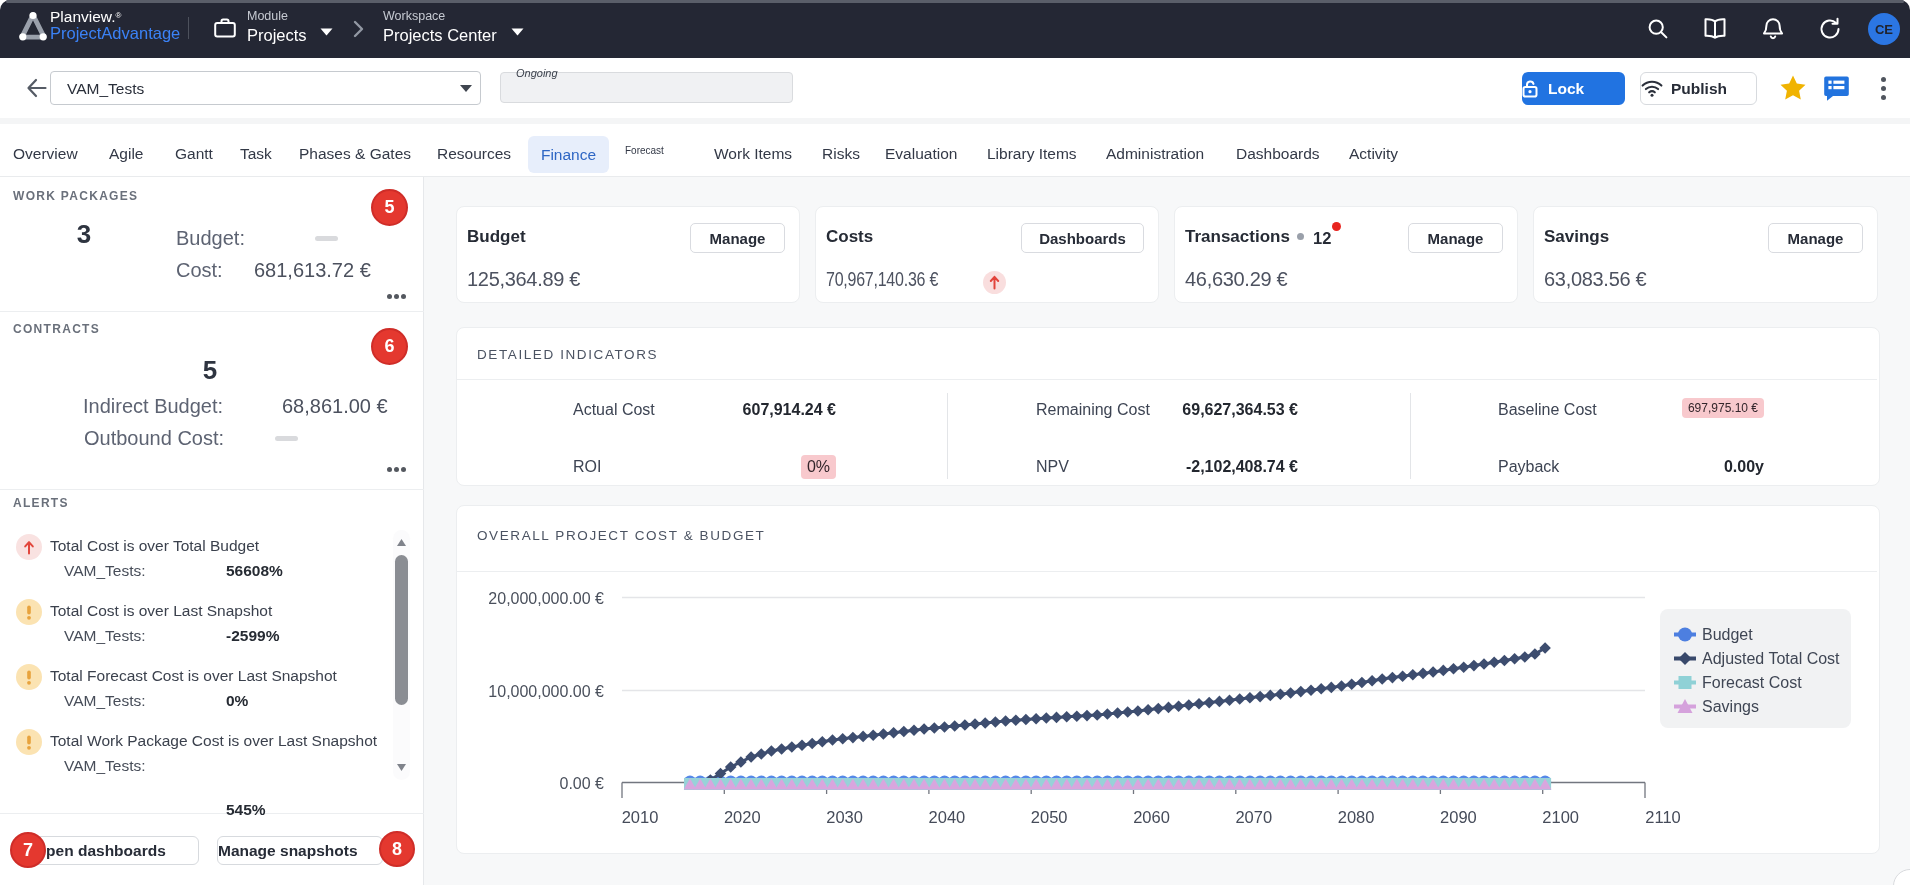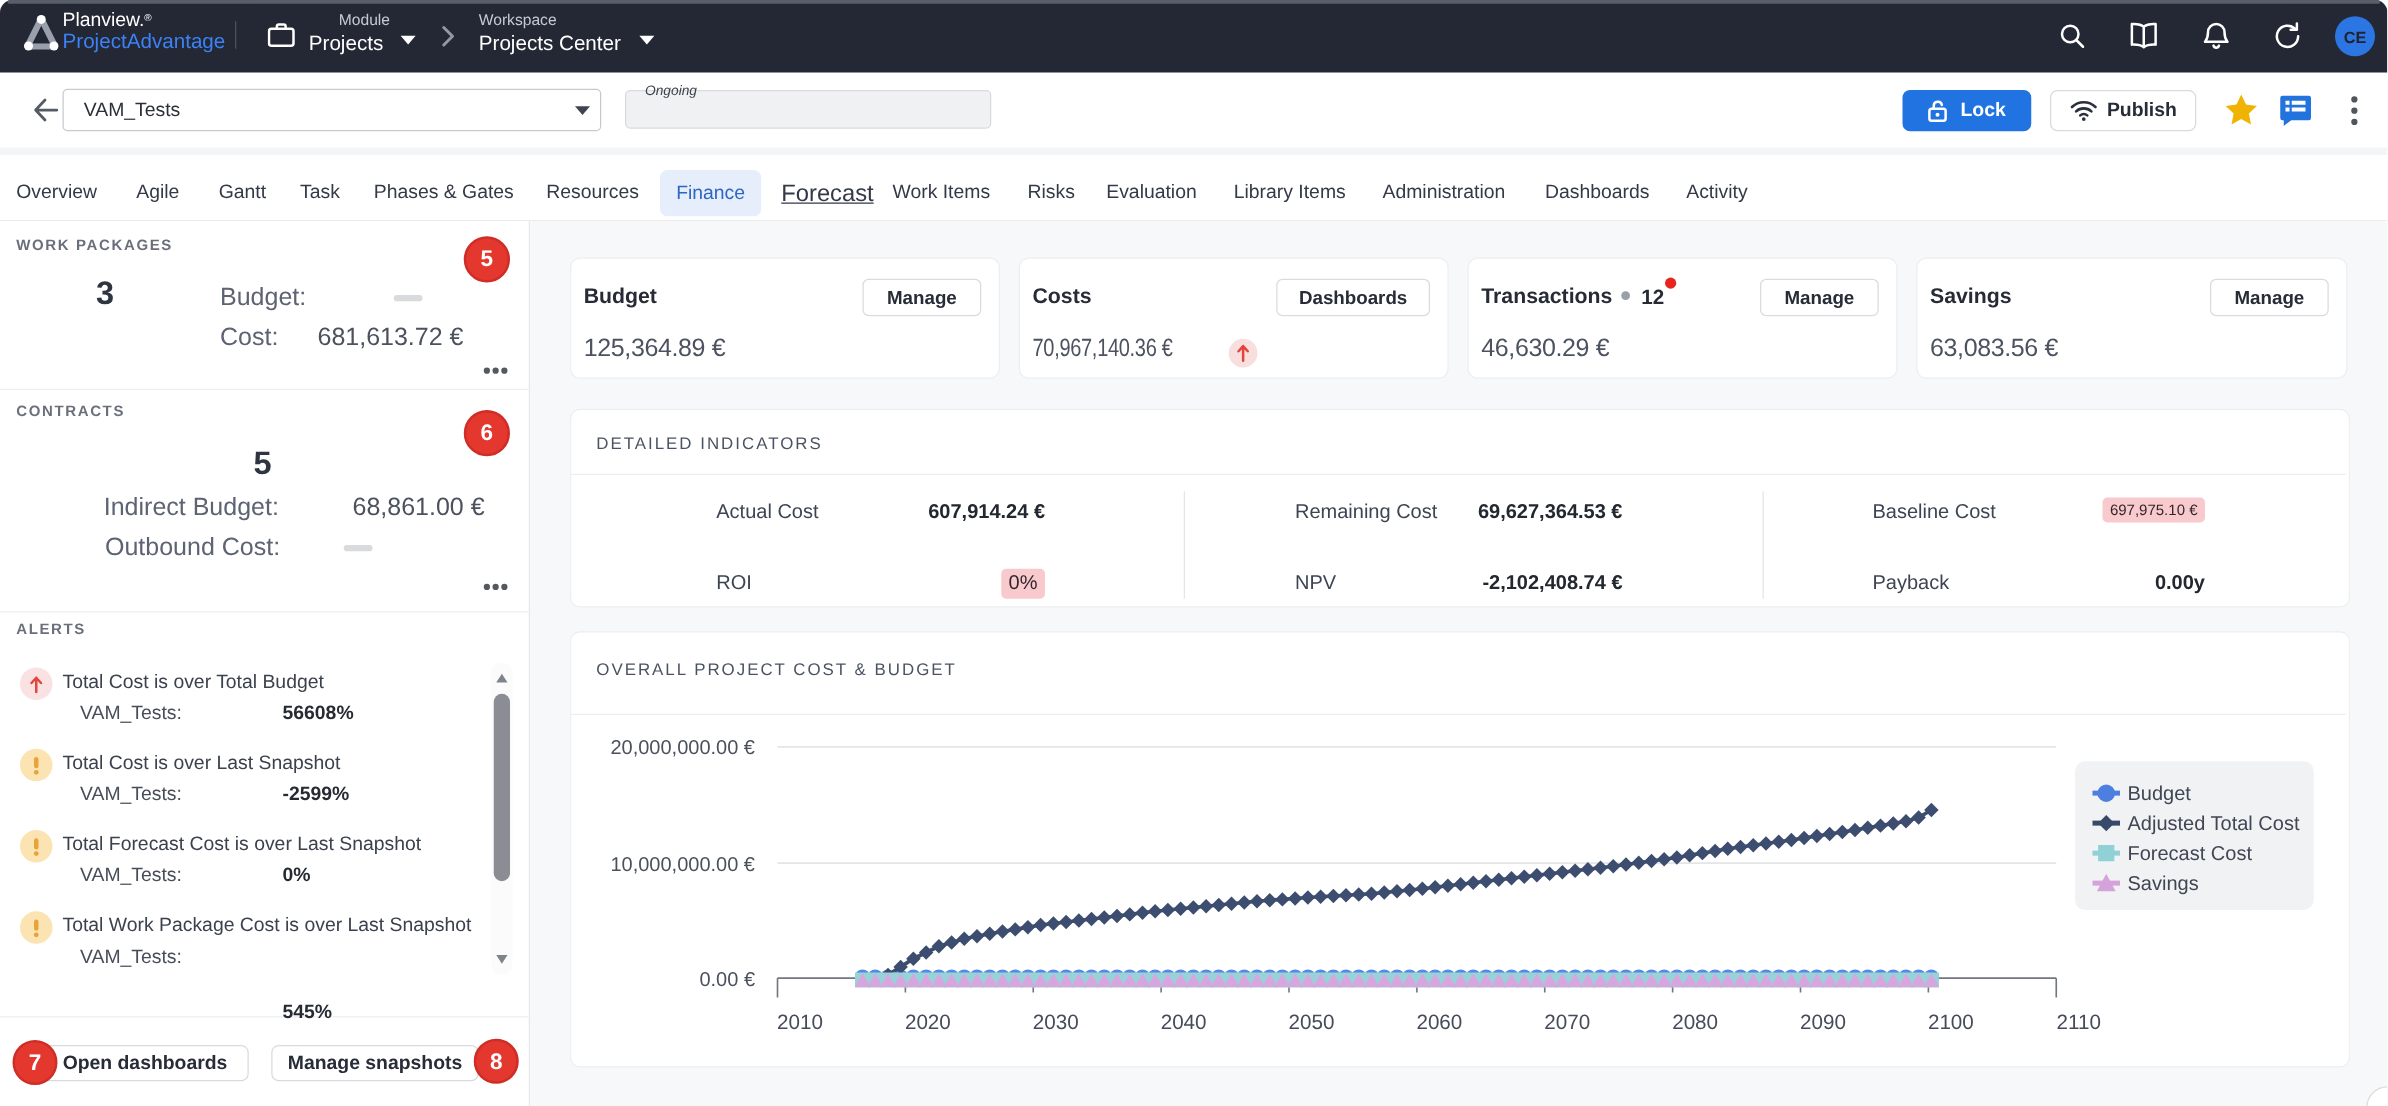--- a/index.html
+++ b/index.html
@@ -1,20 +1,20 @@
 <!DOCTYPE html>
 <html><head><meta charset="utf-8"><style>
 * { margin:0; padding:0; box-sizing:border-box; }
 html,body { width:1910px; height:885px; background:#fff; font-family:"Liberation Sans", sans-serif; overflow:hidden; }
 #app { position:relative; width:1910px; height:885px; background:#fff; overflow:hidden; }
 .abs { position:absolute; }
 .nw { white-space:nowrap; }
 .hsmall { font-size:12.5px; color:#c6cad2; }
 .hbig { font-size:16.5px; color:#fff; }
-.btn { border-radius:6px; font-weight:bold; font-size:15.5px; display:flex; align-items:center; justify-content:center; white-space:nowrap; }
+.btn { border-radius:6px; font-weight:bold; font-size:15.5px; display:flex; align-items:center; justify-content:flex-start; white-space:nowrap; }
 .btn-white { background:#fff; border:1px solid #d7dade; color:#272c37; }
 .seclab { font-size:12px; font-weight:bold; letter-spacing:1.3px; color:#6a707b; white-space:nowrap; }
 .badge { width:37px; height:37px; border-radius:50%; background:#e4382f; border:2px solid #cf2d28; color:#fff; font-weight:bold; font-size:18px; display:flex; align-items:center; justify-content:center; }
 .bignum { font-size:26px; font-weight:bold; color:#2e3440; white-space:nowrap; }
 .slabel { font-size:20px; color:#5d6372; white-space:nowrap; }
 .svalue { font-size:20px; color:#4c515e; white-space:nowrap; }
 .dash { width:23px; height:5px; border-radius:2.5px; background:#d9dadd; }
 .dots3 { width:19px; height:5px; display:flex; justify-content:space-between; }
 .dots3 i { width:5px; height:5px; border-radius:50%; background:#54585f; }
 .aicon { width:26px; height:26px; border-radius:50%; display:flex; align-items:center; justify-content:center; }
@@ -43,21 +43,21 @@
       <circle cx="3.8" cy="25.8" r="3.6" fill="#fff"></circle>
       <circle cx="24.2" cy="25.8" r="3.6" fill="#fff"></circle>
     </svg>
 <div class="abs nw" style="left:50px;top:8px;font-size:15.5px;color:#fff;">Planview.<span style="font-size:8px;vertical-align:4px;">®</span></div>
 <div class="abs nw" style="left:50px;top:24px;font-size:16.5px;color:#3b82f6;">ProjectAdvantage</div>
 <div class="abs" style="left:188px;top:17px;width:1px;height:22px;background:#4d515c;"></div>
 <svg class="abs" style="left:214px;top:18px;" width="22" height="20" viewBox="0 0 22 20">
 <rect x="1.2" y="5" width="19.6" height="13.6" rx="2" fill="none" stroke="#fff" stroke-width="2"></rect>
 <path d="M7.5 5 V3.2 a1.6 1.6 0 0 1 1.6 -1.6 h3.8 a1.6 1.6 0 0 1 1.6 1.6 V5" fill="none" stroke="#fff" stroke-width="2"></path>
     </svg>
-<div class="abs nw hsmall" style="left:247px;top:9px;margin-left:24px;">Module</div>
+<div class="abs nw hsmall" style="left:247px;top:9px;">Module</div>
 <div class="abs nw hbig" style="left:247px;top:26px;">Projects</div>
 <svg class="abs" style="left:319px;top:27px;" width="15" height="10" viewBox="0 0 15 10">
       <path d="M1.5 1.5 L7.5 8.5 L13.5 1.5 Z" fill="#fff"></path>
     </svg>
 <svg class="abs" style="left:352px;top:20px;" width="13" height="18" viewBox="0 0 13 18">
       <path d="M3 2 L10 9 L3 16" fill="none" stroke="#9298a3" stroke-width="2.4" stroke-linecap="round" stroke-linejoin="round"></path>
     </svg>
 <div class="abs nw hsmall" style="left:383px;top:9px;">Workspace</div>
 <div class="abs nw hbig" style="left:383px;top:26px;">Projects Center</div>
 <svg class="abs" style="left:510px;top:27px;" width="15" height="10" viewBox="0 0 15 10">
@@ -118,21 +118,21 @@
       <i style="width:5px;height:5px;border-radius:50%;background:#50555e;"></i>
       <i style="width:5px;height:5px;border-radius:50%;background:#50555e;"></i>
     </div>
 <div class="abs" style="left:0;top:130px;width:1910px;height:47px;background:#fff;border-bottom:1px solid #e9ebed;"></div>
 <div class="abs nw" style="left:13px;top:145px;font-size:15.5px;color:#333947;">Overview</div>
 <div class="abs nw" style="left:109px;top:145px;font-size:15.5px;color:#333947;">Agile</div>
 <div class="abs nw" style="left:175px;top:145px;font-size:15.5px;color:#333947;">Gantt</div>
 <div class="abs nw" style="left:240px;top:145px;font-size:15.5px;color:#333947;">Task</div>
 <div class="abs nw" style="left:299px;top:145px;font-size:15.5px;color:#333947;">Phases &amp; Gates</div>
 <div class="abs nw" style="left:437px;top:145px;font-size:15.5px;color:#333947;">Resources</div>
-<div class="abs nw" style="left:625px;top:145px;font-size:19px;color:#333947;text-decoration:underline;">Forecast</div>
+<div class="abs nw" style="left:625px;top:145px;font-size:10px;color:#333947;">Forecast</div>
 <div class="abs nw" style="left:714px;top:145px;font-size:15.5px;color:#333947;">Work Items</div>
 <div class="abs nw" style="left:822px;top:145px;font-size:15.5px;color:#333947;">Risks</div>
 <div class="abs nw" style="left:885px;top:145px;font-size:15.5px;color:#333947;">Evaluation</div>
 <div class="abs nw" style="left:987px;top:145px;font-size:15.5px;color:#333947;">Library Items</div>
 <div class="abs nw" style="left:1106px;top:145px;font-size:15.5px;color:#333947;">Administration</div>
 <div class="abs nw" style="left:1236px;top:145px;font-size:15.5px;color:#333947;">Dashboards</div>
 <div class="abs nw" style="left:1349px;top:145px;font-size:15.5px;color:#333947;">Activity</div>
 <div class="abs" style="left:528px;top:136px;width:81px;height:37px;background:#e7eefb;border-radius:6px;text-align:center;line-height:37px;font-size:15.5px;color:#2e66c4;">Finance</div>
 <div class="abs" style="left:0;top:177px;width:1910px;height:708px;background:#f7f8f9;"></div>
 <div class="abs" style="left:0;top:177px;width:424px;height:708px;background:#fff;border-right:1px solid #e6e8eb;"></div>

